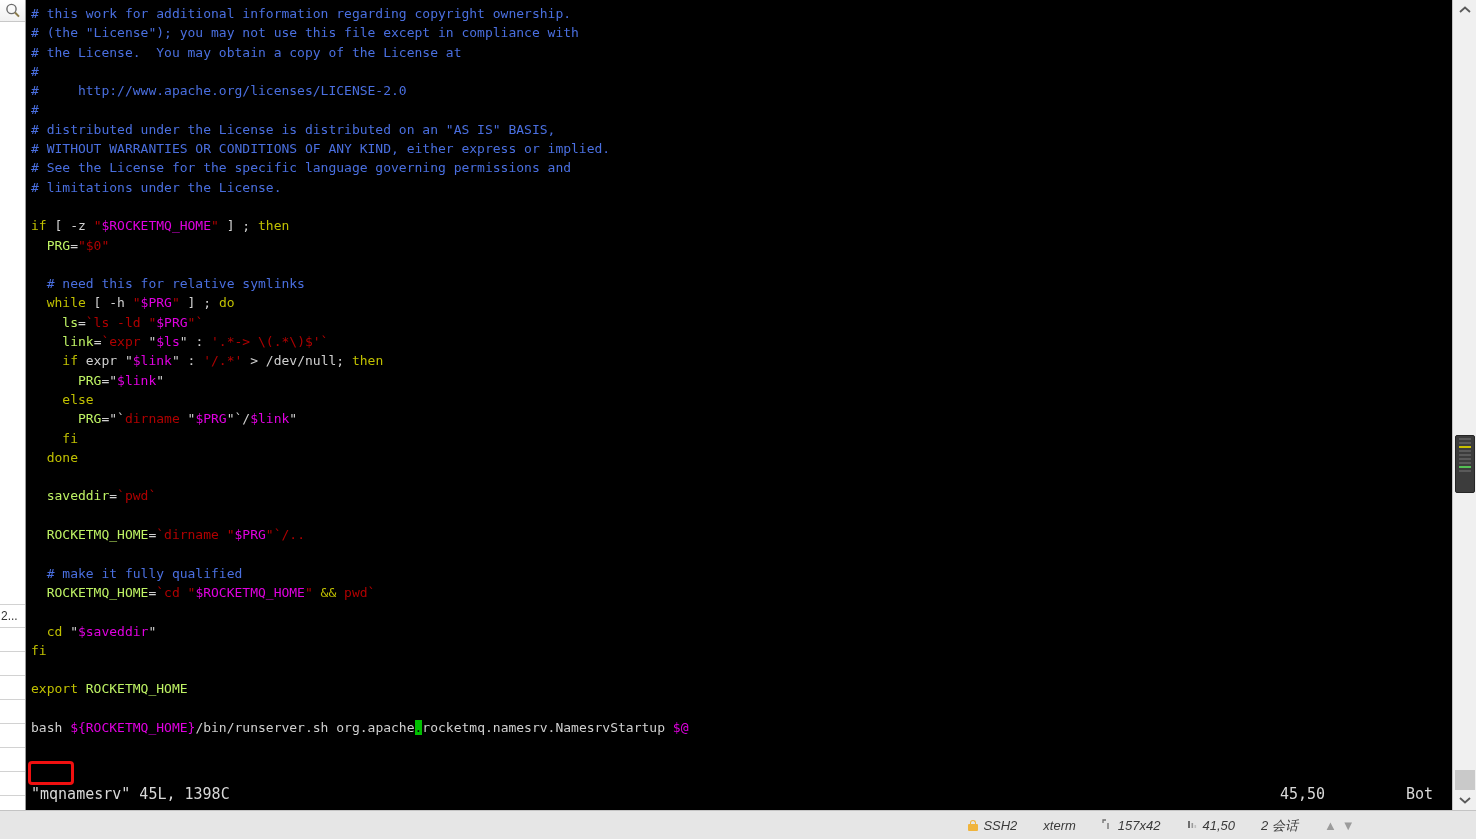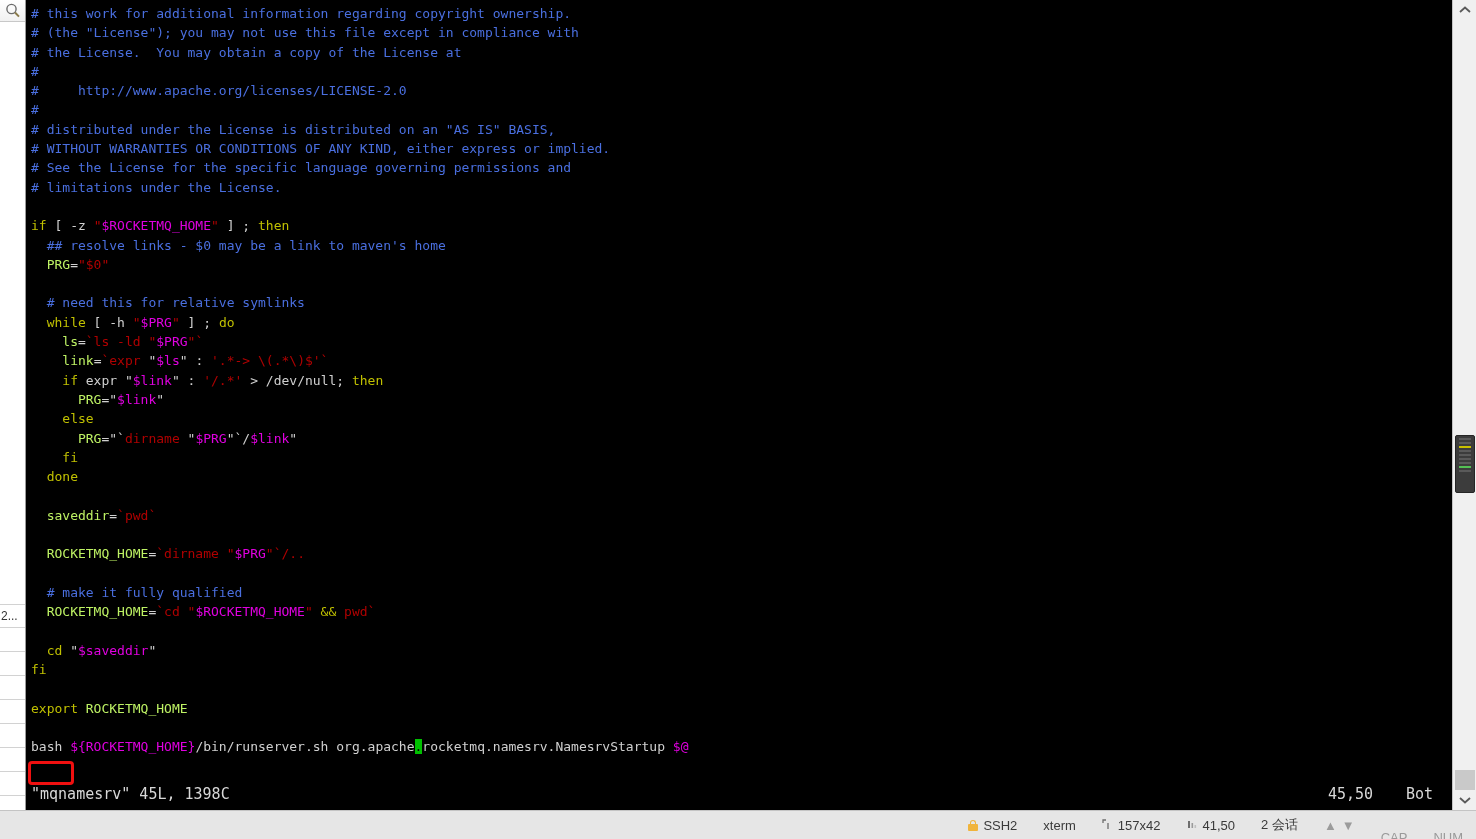--- a/index.html
+++ b/index.html
@@ -85,21 +85,21 @@
     left: 26px; top: 784px;
     width: 1426px; height: 22px;
     background: #000;
     color: #d8d8d8;
     font-family: "DejaVu Sans Mono", monospace;
     font-size: 15px;
     line-height: 20px;
     white-space: pre;
   }
   #vim-status .file { position: absolute; left: 5px; top: 0; }
-  #vim-status .pos  { position: absolute; left: 1254px; top: 0; margin-left: 48px; }
+  #vim-status .pos  { position: absolute; left: 1254px; top: 0; }
   #vim-status .loc  { position: absolute; left: 1380px; top: 0; text-align: right; }
 
   
   #bash-annot {
     position: absolute;
     left: 28px; top: 761px;
     width: 46px; height: 24px;
     border: 3px solid #f01010;
     border-radius: 4px;
     pointer-events: none;
@@ -139,24 +139,24 @@
   }
 
   
   #statusbar {
     position: absolute;
     left: 0; bottom: 0;
     width: 1476px; height: 29px;
     background: #e6e6e6;
     border-top: 1px solid #c4c4c4;
     display: flex;
-    align-items: center;
     font-family: "Liberation Sans", sans-serif;
     font-size: 13px;
     color: #3a3a3a;
+    font-style: italic;
   }
   #statusbar .spacer { flex: 1 1 auto; }
   .sb-item {
     display: flex; align-items: center;
     gap: 5px;
     padding: 0 13px;
     height: 29px;
     white-space: nowrap;
   }
   .sb-item.dim { color: #9a9a9a; margin-top: 24px; }
@@ -200,21 +200,20 @@
         <div class="line"><span class="c-comment"># the License.  You may obtain a copy of the License at</span></div>
         <div class="line"><span class="c-comment">#</span></div>
         <div class="line"><span class="c-comment">#     http://www.apache.org/licenses/LICENSE-2.0</span></div>
         <div class="line"><span class="c-comment">#</span></div>
         <div class="line"><span class="c-comment"># distributed under the License is distributed on an "AS IS" BASIS,</span></div>
         <div class="line"><span class="c-comment"># WITHOUT WARRANTIES OR CONDITIONS OF ANY KIND, either express or implied.</span></div>
         <div class="line"><span class="c-comment"># See the License for the specific language governing permissions and</span></div>
         <div class="line"><span class="c-comment"># limitations under the License.</span></div>
         <div class="line"><span class="c-plain"></span></div>
         <div class="line"><span class="c-keyword">if</span><span class="c-plain"> [ -z </span><span class="c-str">"</span><span class="c-var">$ROCKETMQ_HOME</span><span class="c-str">"</span><span class="c-plain"> ] ; </span><span class="c-keyword">then</span></div>
-        <div class="line"><span class="c-comment">  ## resolve links - $0 may be a link to maven's home</span></div>
         <div class="line"><span class="c-ident">  PRG</span><span class="c-plain">=</span><span class="c-str">"</span><span class="c-str">$0</span><span class="c-str">"</span></div>
         <div class="line"><span class="c-plain"></span></div>
         <div class="line"><span class="c-comment">  # need this for relative symlinks</span></div>
         <div class="line"><span class="c-keyword">  while</span><span class="c-plain"> [ -h </span><span class="c-str">"</span><span class="c-var">$PRG</span><span class="c-str">"</span><span class="c-plain"> ] ; </span><span class="c-keyword">do</span></div>
         <div class="line"><span class="c-ident">    ls</span><span class="c-plain">=</span><span class="c-str">`ls -ld </span><span class="c-str">"</span><span class="c-var">$PRG</span><span class="c-str">"`</span></div>
         <div class="line"><span class="c-ident">    link</span><span class="c-plain">=</span><span class="c-str">`</span><span class="c-str">expr</span><span class="c-plain"> "</span><span class="c-var">$ls</span><span class="c-plain">" : </span><span class="c-str">'.*-&gt; \(.*\)$'`</span></div>
         <div class="line"><span class="c-keyword">    if</span><span class="c-plain"> expr "</span><span class="c-var">$link</span><span class="c-plain">" : </span><span class="c-str">'/.*'</span><span class="c-plain"> &gt; /dev/null; </span><span class="c-keyword">then</span></div>
         <div class="line"><span class="c-ident">      PRG</span><span class="c-plain">="</span><span class="c-var">$link</span><span class="c-plain">"</span></div>
         <div class="line"><span class="c-keyword">    else</span></div>
         <div class="line"><span class="c-ident">      PRG</span><span class="c-plain">="`</span><span class="c-str">dirname</span><span class="c-plain"> "</span><span class="c-var">$PRG</span><span class="c-plain">"`/</span><span class="c-var">$link</span><span class="c-plain">"</span></div>

